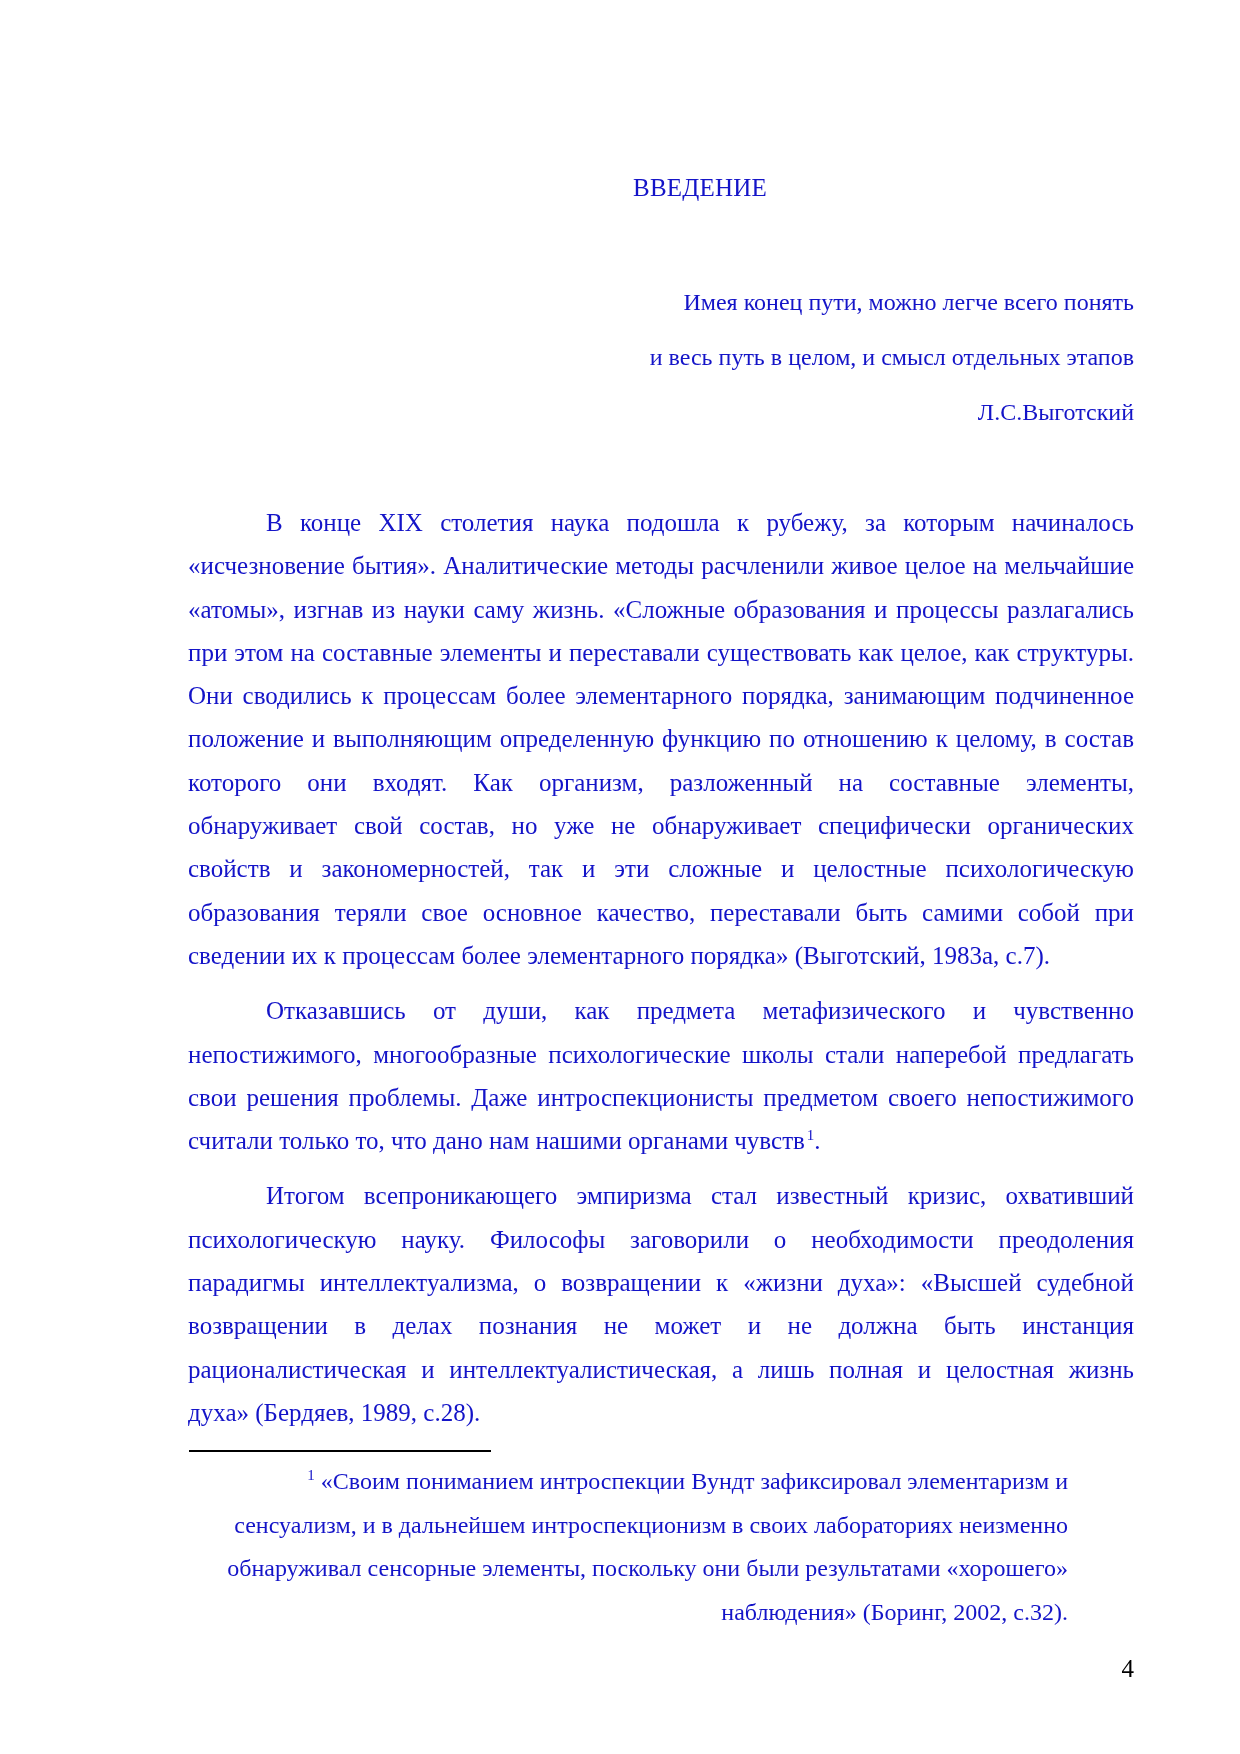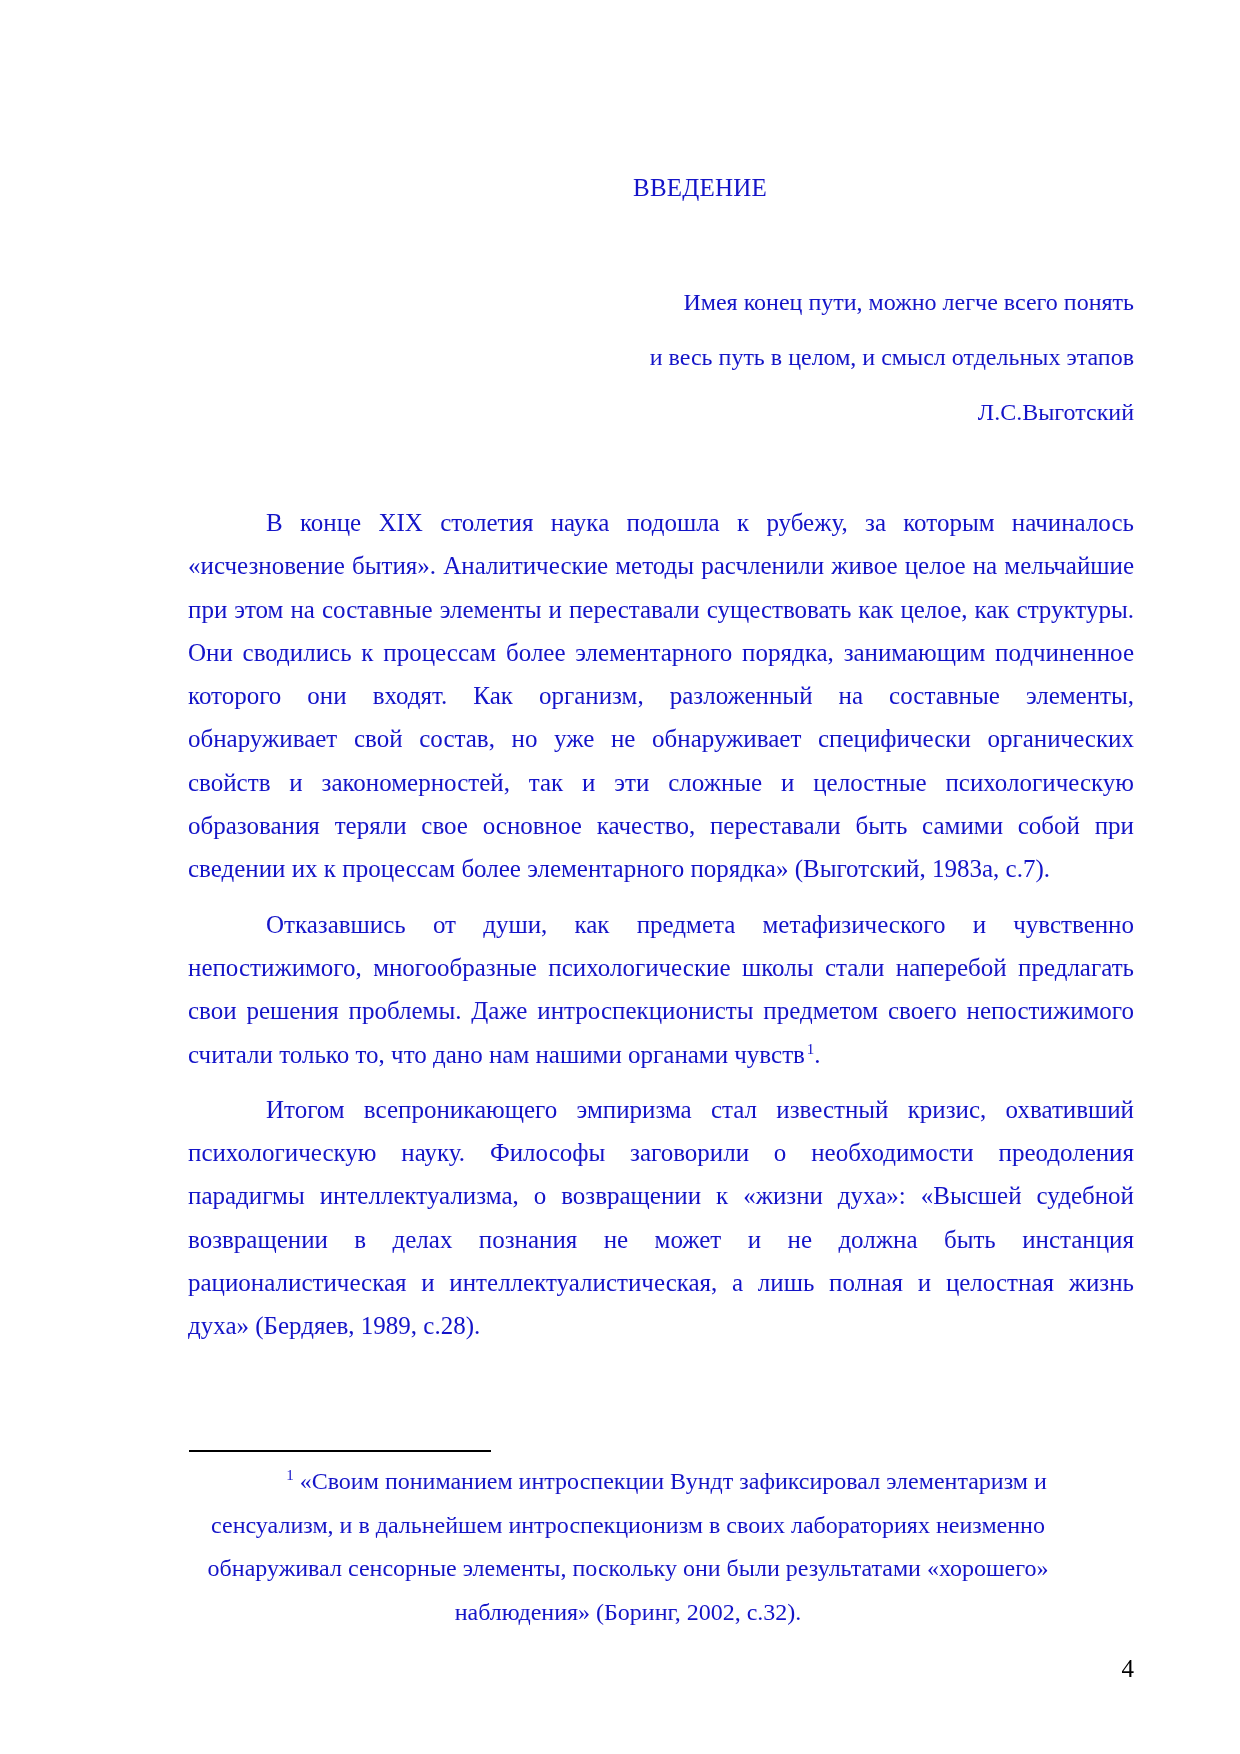--- a/index.html
+++ b/index.html
@@ -91,21 +91,21 @@
       left: 176px;
       width: 880px;
       top: 1460px;
       font-size: 24px;
     }
     .footnote .fline {
       display: block;
       height: 43.5px;
       line-height: 43.5px;
       white-space: nowrap;
-      text-align: center;
+      text-align: right;
     }
     .footnote .fline.first {
       padding-left: 77px;
     }
     .footnote sup {
       font-size: 15px;
       vertical-align: 9px;
       line-height: 0;
       margin-right: 6px;
     }
@@ -132,22 +132,24 @@
     <div class="ep-line">Имея конец пути, можно легче всего понять</div>
     <div class="ep-line">и весь путь в целом, и смысл отдельных этапов</div>
     <div class="ep-line">Л.С.Выготский</div>
   </div>
 
   <div class="body-text">
 
     <div class="para">
       <span class="line first">В конце XIX столетия наука подошла к рубежу, за которым начиналось</span>
       <span class="line">«исчезновение бытия». Аналитические методы расчленили живое целое на мельчайшие</span>
+      <span class="line">«атомы», изгнав из науки саму жизнь. «Сложные образования и процессы разлагались</span>
       <span class="line">при этом на составные элементы и переставали существовать как целое, как структуры.</span>
       <span class="line">Они сводились к процессам более элементарного порядка, занимающим подчиненное</span>
+      <span class="line">положение и выполняющим определенную функцию по отношению к целому, в состав</span>
       <span class="line">которого они входят. Как организм, разложенный на составные элементы,</span>
       <span class="line">обнаруживает свой состав, но уже не обнаруживает специфически органических</span>
       <span class="line">свойств и закономерностей, так и эти сложные и целостные психологическую</span>
       <span class="line">образования теряли свое основное качество, переставали быть самими собой при</span>
       <span class="line last">сведении их к процессам более элементарного порядка» (Выготский, 1983а, с.7).</span>
     </div>
 
     <div class="para">
       <span class="line first">Отказавшись от души, как предмета метафизического и чувственно</span>
       <span class="line">непостижимого, многообразные психологические школы стали наперебой предлагать</span>

